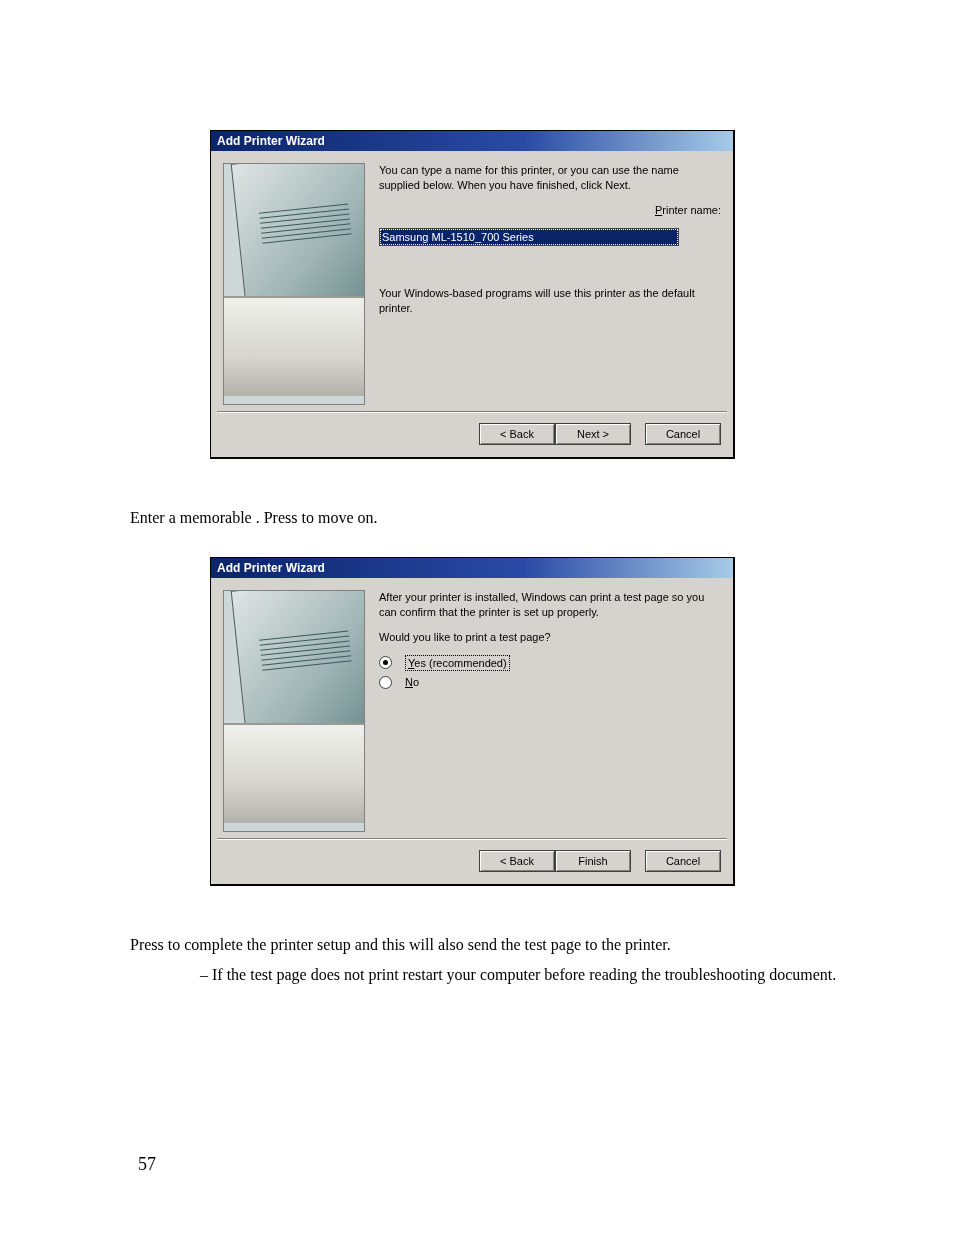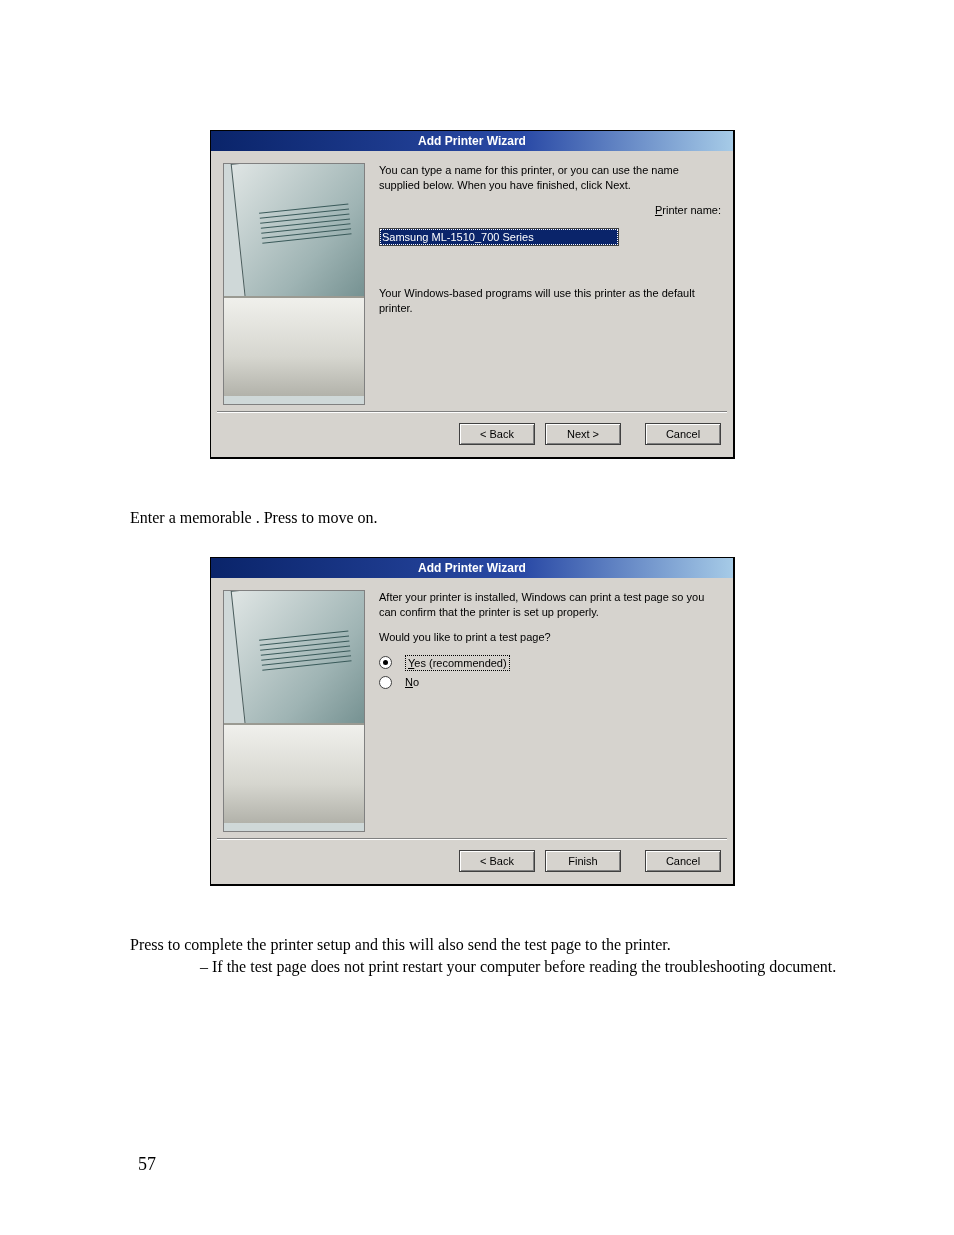--- a/index.html
+++ b/index.html
@@ -26,21 +26,20 @@
     font-family: Tahoma, "MS Sans Serif", Arial, sans-serif;
     font-size: 11px;
     color: #000;
   }
   .titlebar {
     background: linear-gradient(to right, #0a246a 0%, #2a4aa6 60%, #a6cbe7 100%);
     color: #fff;
     font-weight: bold;
     padding: 3px 6px;
     font-size: 12px;
-    text-align: center;
   }
   .dialog-body {
     display: flex;
     padding: 12px 12px 6px 12px;
     gap: 14px;
     min-height: 245px;
     box-sizing: border-box;
   }
   .wizard-img {
     width: 140px;
@@ -87,21 +86,21 @@
   .wizard-img .paper-lines span { display:block; border-top:1px solid #3a5a5a; margin:4px 0; }
   .wizard-right {
     flex: 1 1 auto;
     font-size: 11px;
     line-height: 1.35;
   }
   .wizard-right p { margin: 0 0 10px 0; }
   .label-line { margin-top: 12px; margin-bottom: 3px; text-align: right; }
   .mnemonic { text-decoration: underline; }
   .text-input {
-    width: 240px;
+    width: 300px;
     box-sizing: border-box;
     border: 1px solid #404040;
     background: #fff;
     padding: 1px 2px;
     font-family: Tahoma, Arial, sans-serif;
     font-size: 11px;
   }
   .text-input.selected {
     background: #0a246a;
     color: #fff;
@@ -121,35 +120,35 @@
   .focus-box { border: 1px dotted #000; padding: 0 2px; }
   .separator {
     border-top: 1px solid #808080;
     border-bottom: 1px solid #fff;
     margin: 0 6px;
     height: 0;
   }
   .button-row {
     display: flex;
     justify-content: flex-end;
-    gap: 10px;
+    gap: 0;
     padding: 10px 12px 12px 24px;
   }
   .win-btn {
     width: 76px;
     height: 22px;
     border: 1px solid #404040;
     background: #d6d3ce;
     box-shadow: inset 1px 1px 0 #fff, inset -1px -1px 0 #808080;
     font-family: Tahoma, Arial, sans-serif;
     font-size: 11px;
     cursor: default;
   }
   .body-text { margin: 50px 0 0 0; font-size: 16px; }
-  .body-text p { margin: 4px 0; }
+  .body-text p { margin: 12px 0; }
   .page-num {
     position: absolute;
     left: 138px;
     bottom: 60px;
     font-size: 18px;
   }
 </style>
 </head>
 <body>
 

